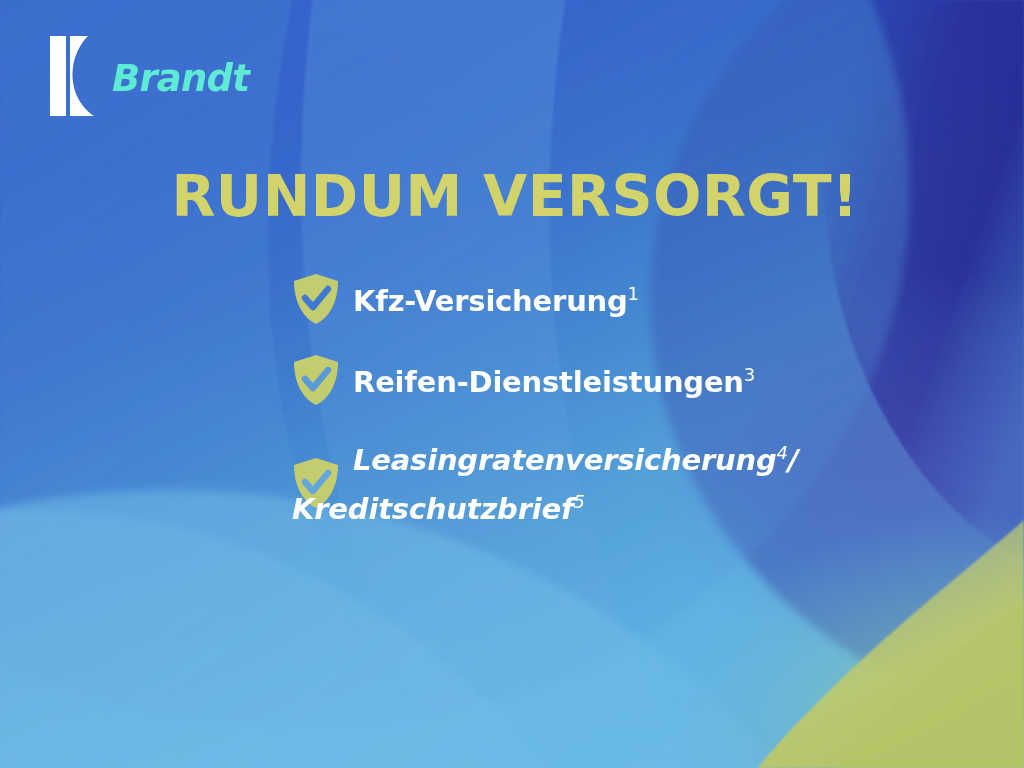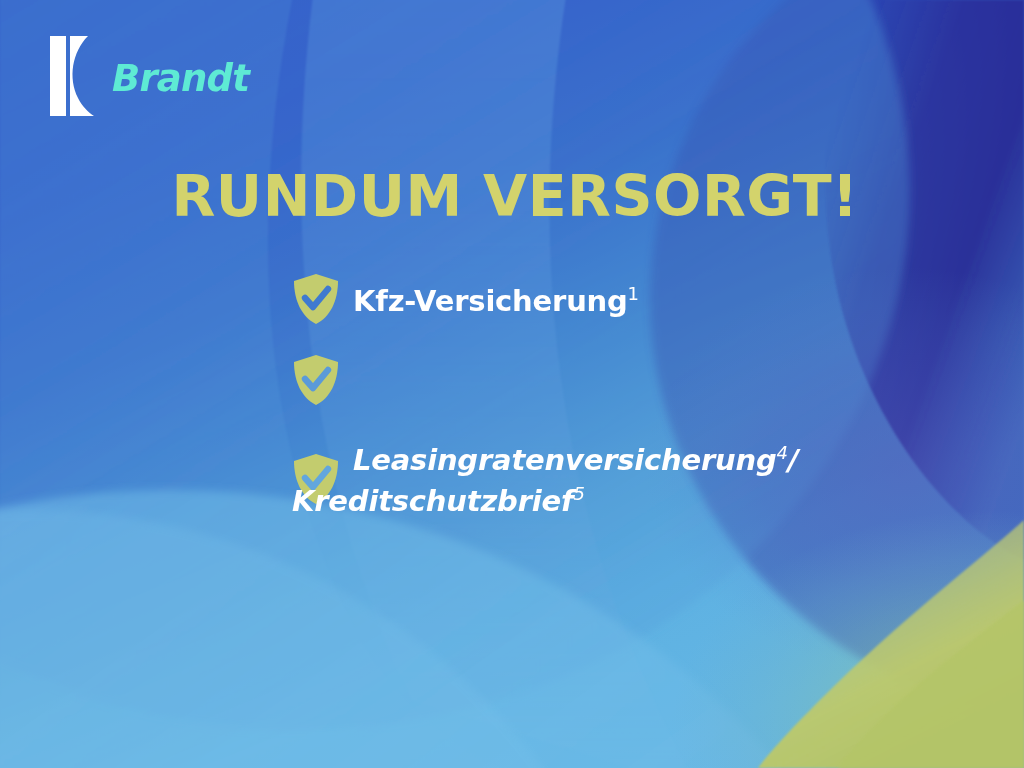--- a/index.html
+++ b/index.html
@@ -131,20 +131,21 @@
   .feature-text .slash { font-weight: 700; }
 
   
   .feature-row.wide .feature-text {
     max-width: 560px;
     margin-left: 0;
   }
   .feature-row.wide .feature-text .line2 {
     display: block;
     margin-left: -61px;
+    margin-top: 8px;
   }
 </style>
 </head>
 <body>
 
 <div id="poster">
 
   <div class="bg-layer bg-base"></div>
 
   <svg class="bg-layer bg-svg" viewBox="0 0 1024 768" preserveAspectRatio="none">
@@ -260,20 +261,23 @@
     </div>
 
 
     <div class="feature-row">
       <span class="shield-wrap">
         <svg width="48" height="52" viewBox="0 0 48 52" aria-hidden="true">
           <path d="M24 1 L46 8 C46 28 38 44 24 51 C10 44 2 28 2 8 Z" fill="#c3cc6e"></path>
           <path d="M13 25 L21 34 L36 16" fill="none" stroke="#5a9ad9" stroke-width="6.4" stroke-linecap="round" stroke-linejoin="round"></path>
         </svg>
       </span>
+      <div class="feature-text">
+        <span>Reifen-Dienstleistungen</span><sup>3</sup>
+      </div>
     </div>
 
     <div class="feature-row wide">
       <span class="shield-wrap">
         <svg width="48" height="52" viewBox="0 0 48 52" aria-hidden="true">
           <path d="M24 1 L46 8 C46 28 38 44 24 51 C10 44 2 28 2 8 Z" fill="#c3cc6e"></path>
           <path d="M13 25 L21 34 L36 16" fill="none" stroke="#62a6dd" stroke-width="6.4" stroke-linecap="round" stroke-linejoin="round"></path>
         </svg>
       </span>
       <div class="feature-text">

